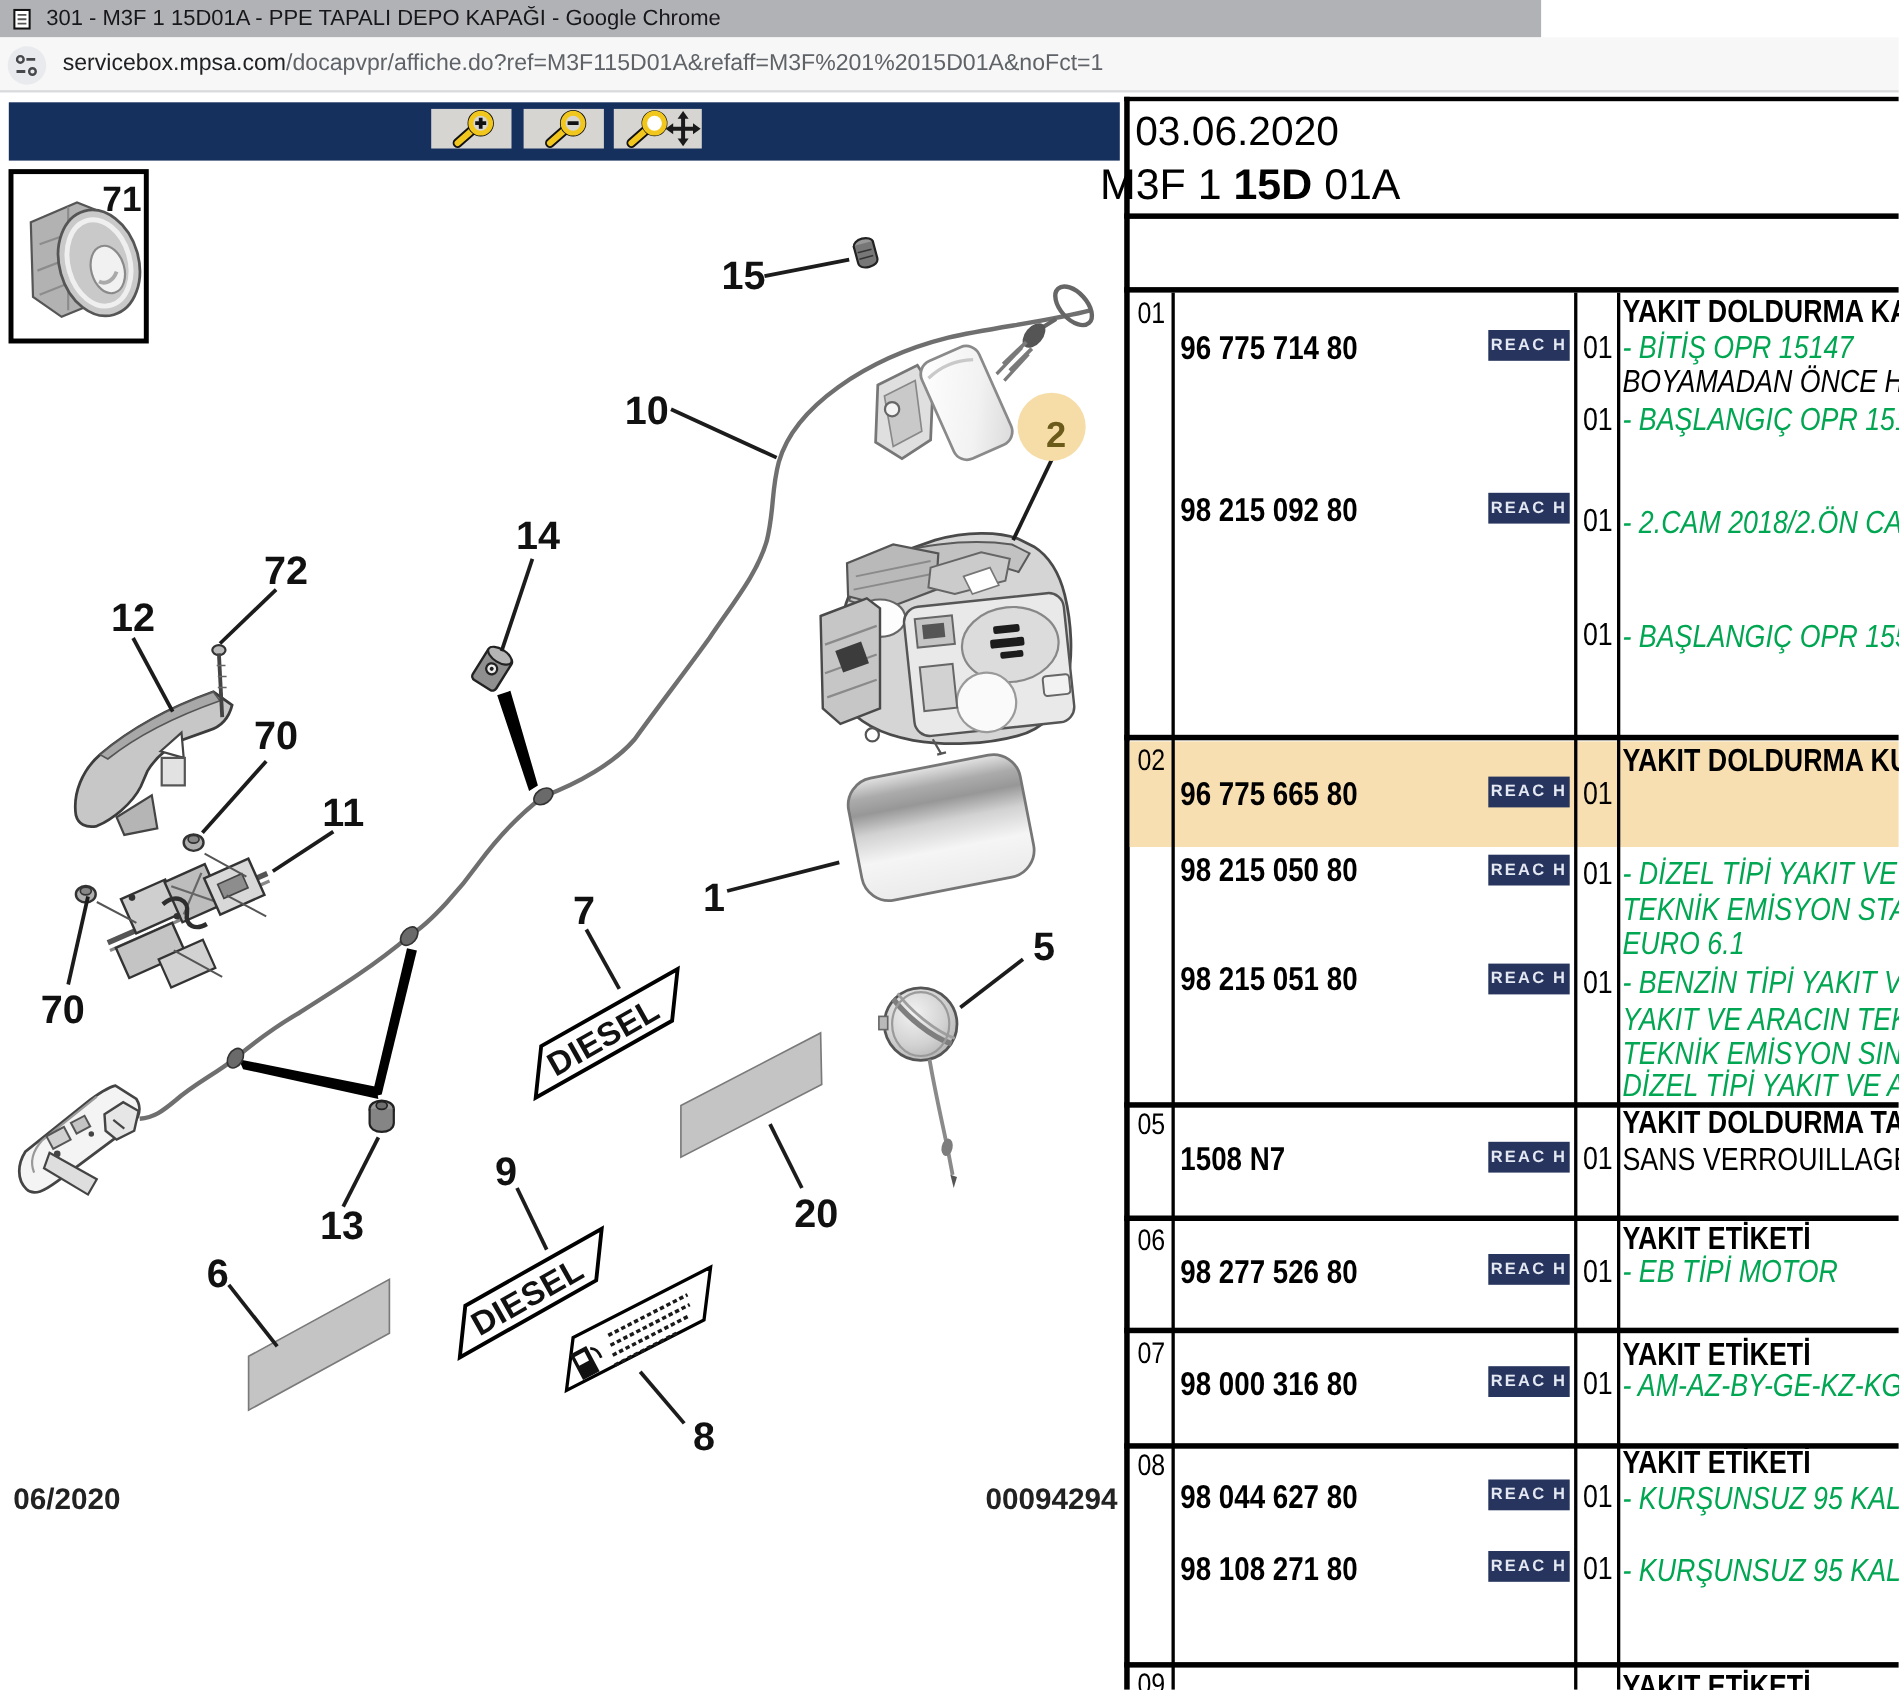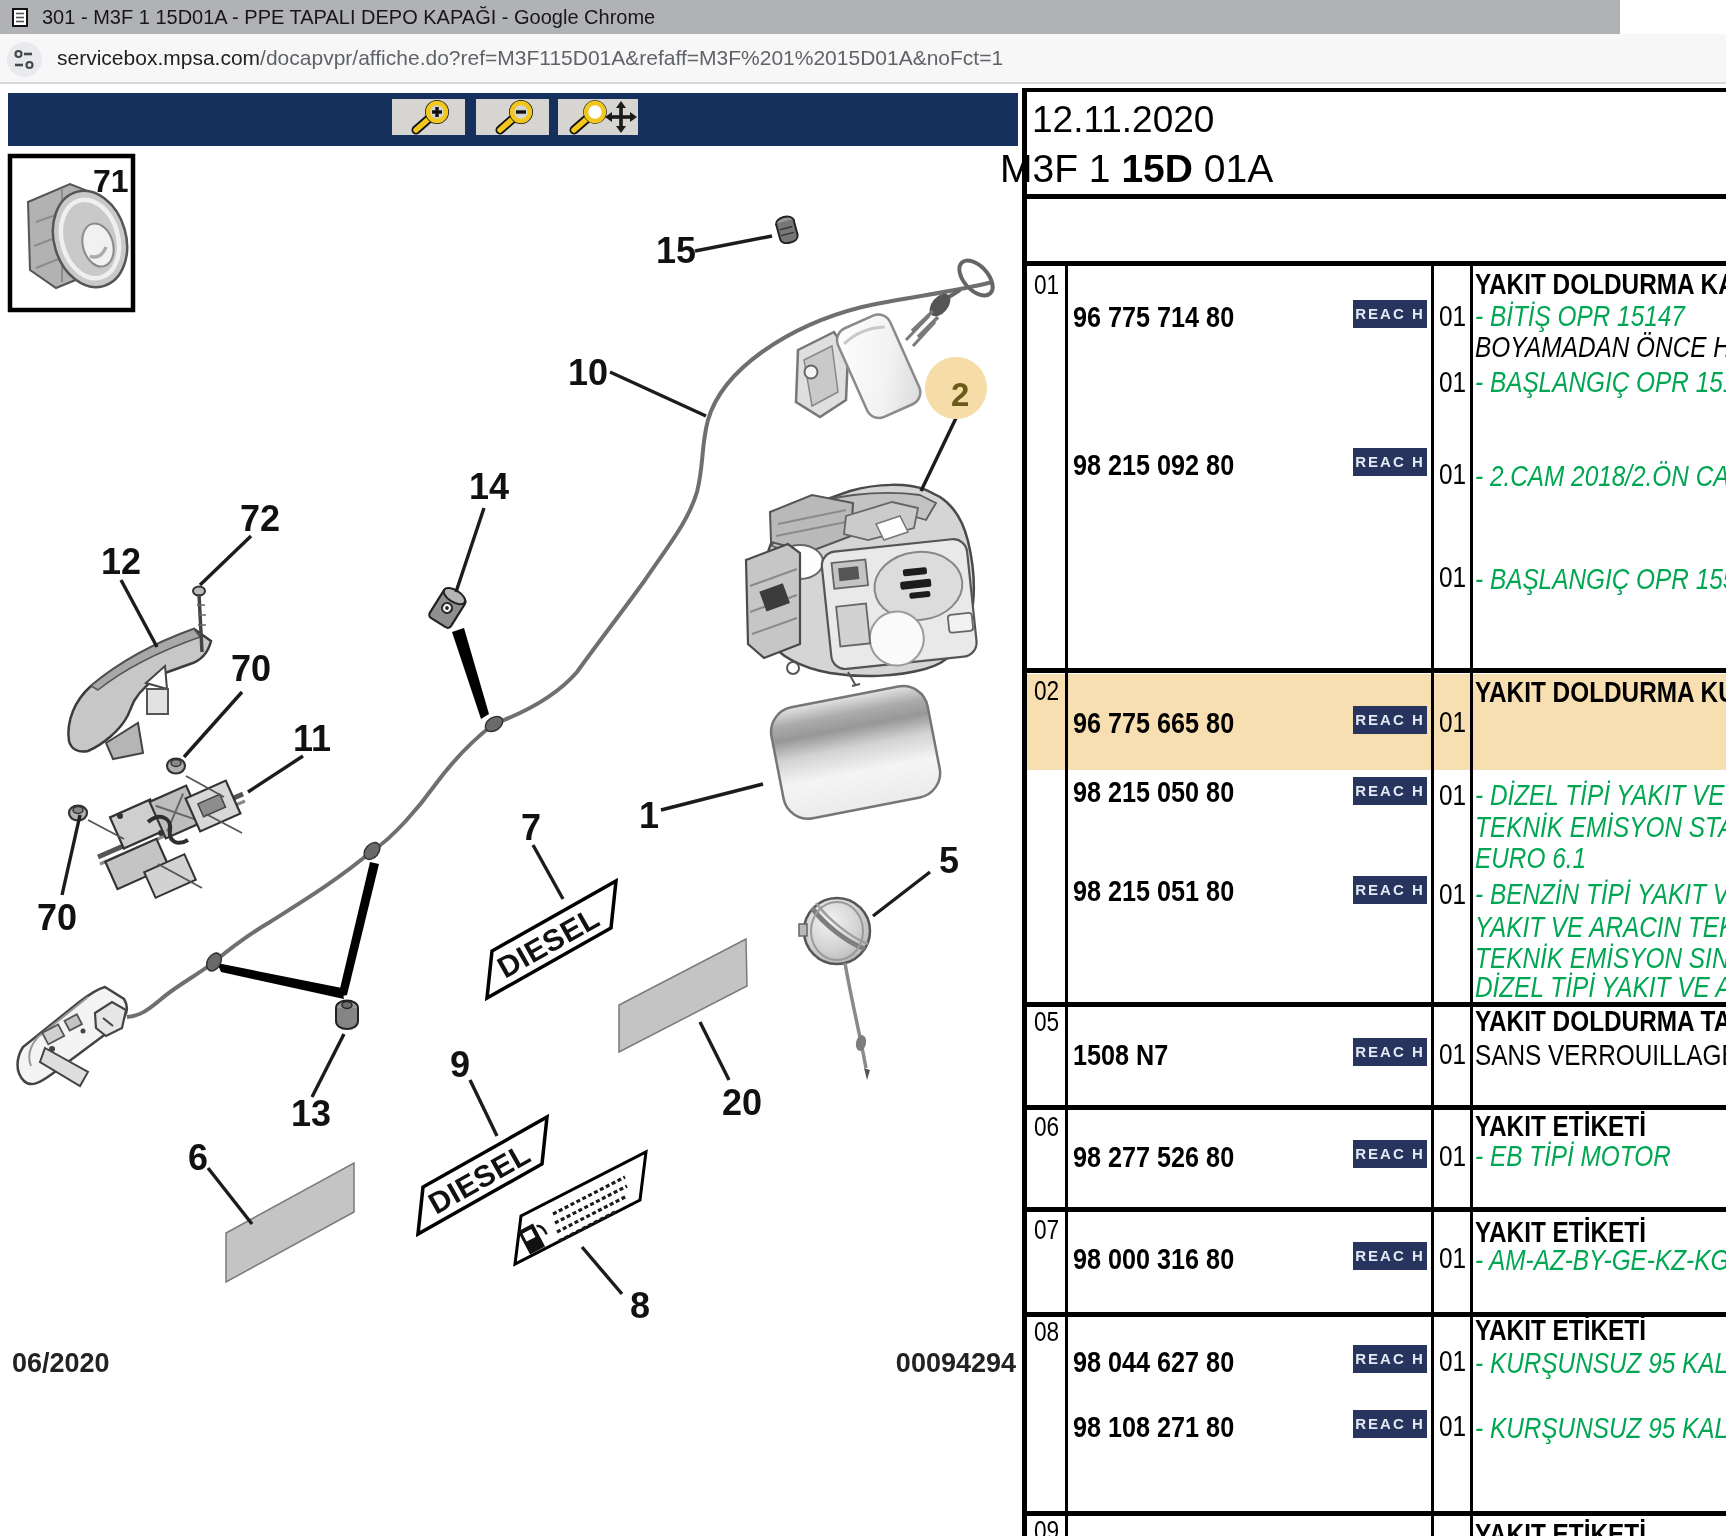--- a/index.html
+++ b/index.html
@@ -1,19 +1,19 @@
 <!DOCTYPE html>
 <html><head>
 <meta charset="utf-8">
 <style>
   * { margin:0; padding:0; box-sizing:border-box; }
   html,body { width:1726px; height:1536px; overflow:hidden; background:#fff;
     font-family:"Liberation Sans", sans-serif; }
   .abs { position:absolute; }
-  #titlebar { position:absolute; left:0; top:0; width:1620px; height:34px;
+  #titlebar { position:absolute; left:0; top:0; width:1401px; height:34px;
     background:#b1b2b6; }
   #titletext { position:absolute; left:42px; top:6px; font-size:20px; color:#17171a; }
   #urlbar { position:absolute; left:0; top:34px; width:1726px; height:50px;
     background:#f7f7f7; border-bottom:2px solid #d8d9db; }
   #urlcircle { position:absolute; left:7px; top:42px; width:35px; height:35px;
     border-radius:50%; background:#e9eaed; }
   #urltext { position:absolute; left:57px; top:47px; font-size:21px; color:#202124; }
   #urltext .gr { color:#5f6368; }
   #navybar { position:absolute; left:8px; top:93px; width:1010px; height:53px;
     background:#16305e; }
@@ -360,21 +360,21 @@
   <div class="bL" style="left:1022px;top:1002px;width:704px;height:5px"></div>
   <div class="bL" style="left:1022px;top:1105px;width:704px;height:5px"></div>
   <div class="bL" style="left:1022px;top:1207px;width:704px;height:5px"></div>
   <div class="bL" style="left:1022px;top:1312px;width:704px;height:5px"></div>
   <div class="bL" style="left:1022px;top:1511px;width:704px;height:5px"></div>
 
   <div class="bL" style="left:1065px;top:266px;width:3px;height:1270px"></div>
   <div class="bL" style="left:1431px;top:266px;width:3px;height:1270px"></div>
   <div class="bL" style="left:1470px;top:266px;width:3px;height:1270px"></div>
 
-  <div class="txt" style="left:1032px;top:99px;font-size:37px;color:#000">12.11.2020</div>
+  <div class="txt" style="left:1032px;top:99px;font-size:37px;color:#000">03.06.2020</div>
   <div class="txt" style="left:1000px;top:147px;font-size:39px;color:#000">M3F 1 <b>15D</b> 01A</div>
 
   <div class="txt item" style="left:1034px;top:270px">01</div>
   <div class="txt item" style="left:1034px;top:676px">02</div>
   <div class="txt item" style="left:1034px;top:1007px">05</div>
   <div class="txt item" style="left:1034px;top:1112px">06</div>
   <div class="txt item" style="left:1034px;top:1215px">07</div>
   <div class="txt item" style="left:1034px;top:1317px">08</div>
   <div class="txt item" style="left:1034px;top:1516px">09</div>
 

